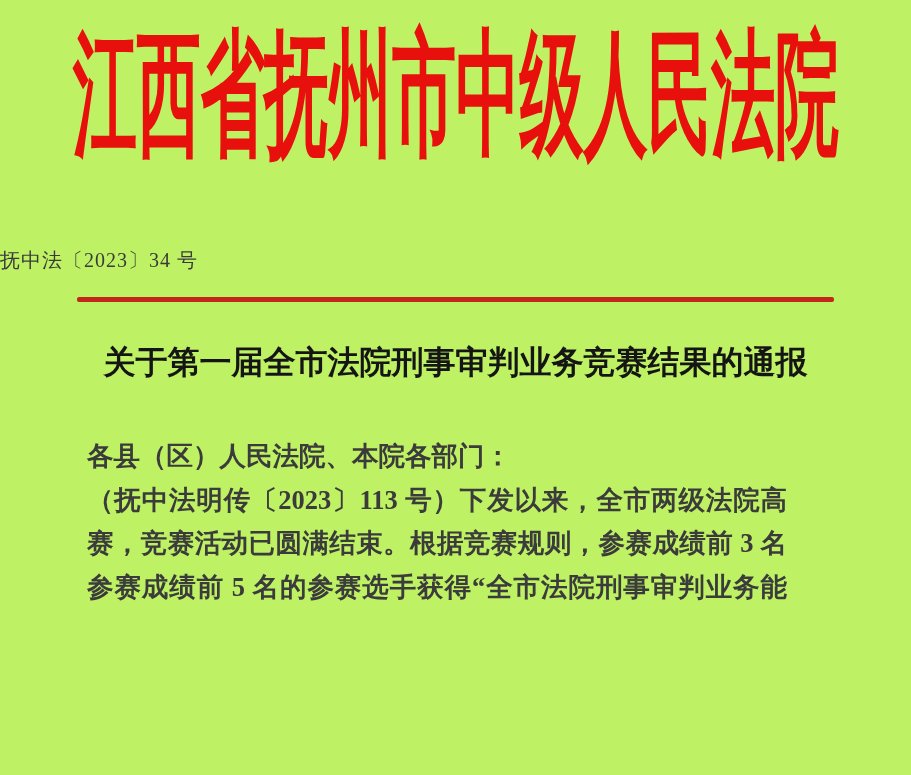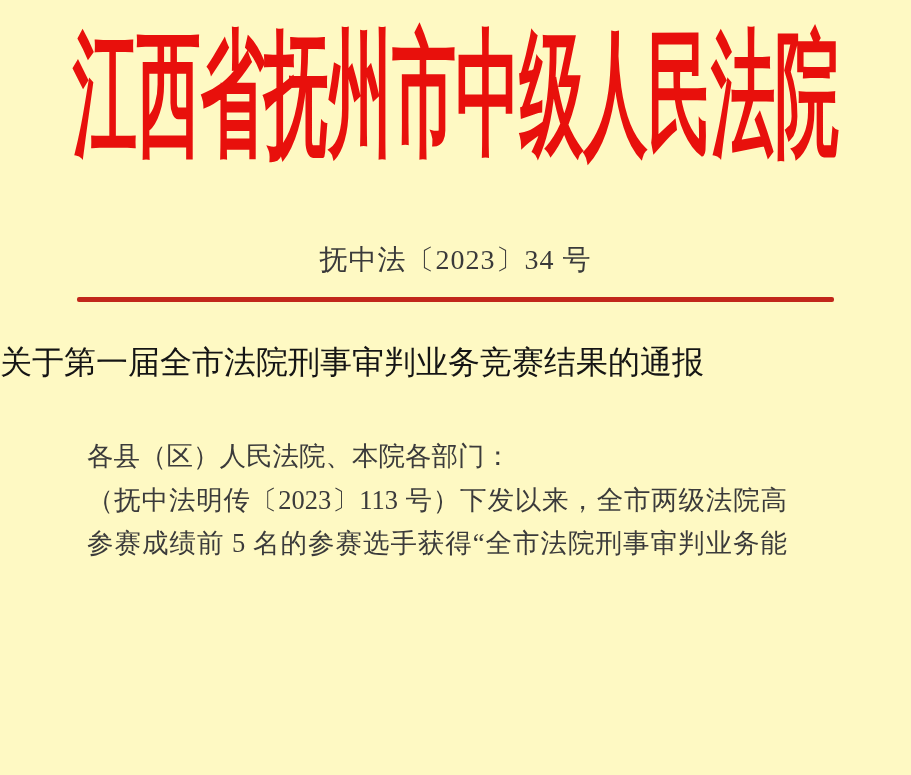--- a/index.html
+++ b/index.html
@@ -5,21 +5,21 @@
   html, body {
     margin: 0;
     padding: 0;
     background: #ffffff;
   }
   .page {
     position: relative;
     width: 911px;
     height: 775px;
     margin: 0;
-    background: #fef9c3;
+    background: #bef264;
     overflow: hidden;
     font-family: "Liberation Serif", "DejaVu Serif", serif;
   }
   .header-wrap {
     margin-top: 26px;
     height: 132px;
     display: flex;
     justify-content: center;
     align-items: flex-start;
     overflow: visible;
@@ -31,54 +31,54 @@
     line-height: 112px;
     white-space: nowrap;
     color: var(--header-red, #e8100c);
     transform: scale(0.57, 1.22);
     transform-origin: center top;
     font-family: "Liberation Serif", "DejaVu Serif", serif;
     letter-spacing: 0;
   }
   .doc-number {
     margin-top: 87px;
-    text-align: center;
-    font-size: 28px;
+    font-size: 20px;
     line-height: 30px;
     color: #3a3a3a;
     letter-spacing: 1px;
   }
   .divider {
     margin: 22px auto 0 auto;
     width: 757px;
     height: 5px;
     border: none;
     background: var(--divider-red, #c1271b);
     border-radius: 2px;
   }
   .doc-title {
     margin: 43px 0 0 0;
-    text-align: left;
+    text-align: center;
     font-size: 32px;
     line-height: 34px;
-    font-weight: normal;
+    font-weight: bold;
     color: #151515;
     font-family: "Liberation Sans", "DejaVu Sans", sans-serif;
     letter-spacing: 0;
   }
   .doc-body {
     margin: 56px 0 0 87px;
     width: 700px;
     font-size: 26.5px;
     line-height: 43.5px;
     color: #3b3b3b;
   }
   .line {
     text-align: left;
     white-space: pre-wrap;
+    font-weight: bold;
   }
   .line.just {
     text-align: justify;
     text-align-last: justify;
   }
 </style>
 </head>
 <body>
 
 <div class="page">
@@ -89,17 +89,18 @@
 
   <div class="doc-number">抚中法〔2023〕34 号</div>
 
   <hr class="divider">
 
   <h2 class="doc-title">关于第一届全市法院刑事审判业务竞赛结果的通报</h2>
 
   <div class="doc-body">
     <div class="line">各县（区）人民法院、本院各部门：</div>
     <div class="line just">（抚中法明传〔2023〕113 号）下发以来，全市两级法院高</div>
+    <div class="line just">赛，竞赛活动已圆满结束。根据竞赛规则，参赛成绩前 3 名</div>
     <div class="line just">参赛成绩前 5 名的参赛选手获得“全市法院刑事审判业务能</div>
 
   </div>
 
 </div>
 
 </body></html>

